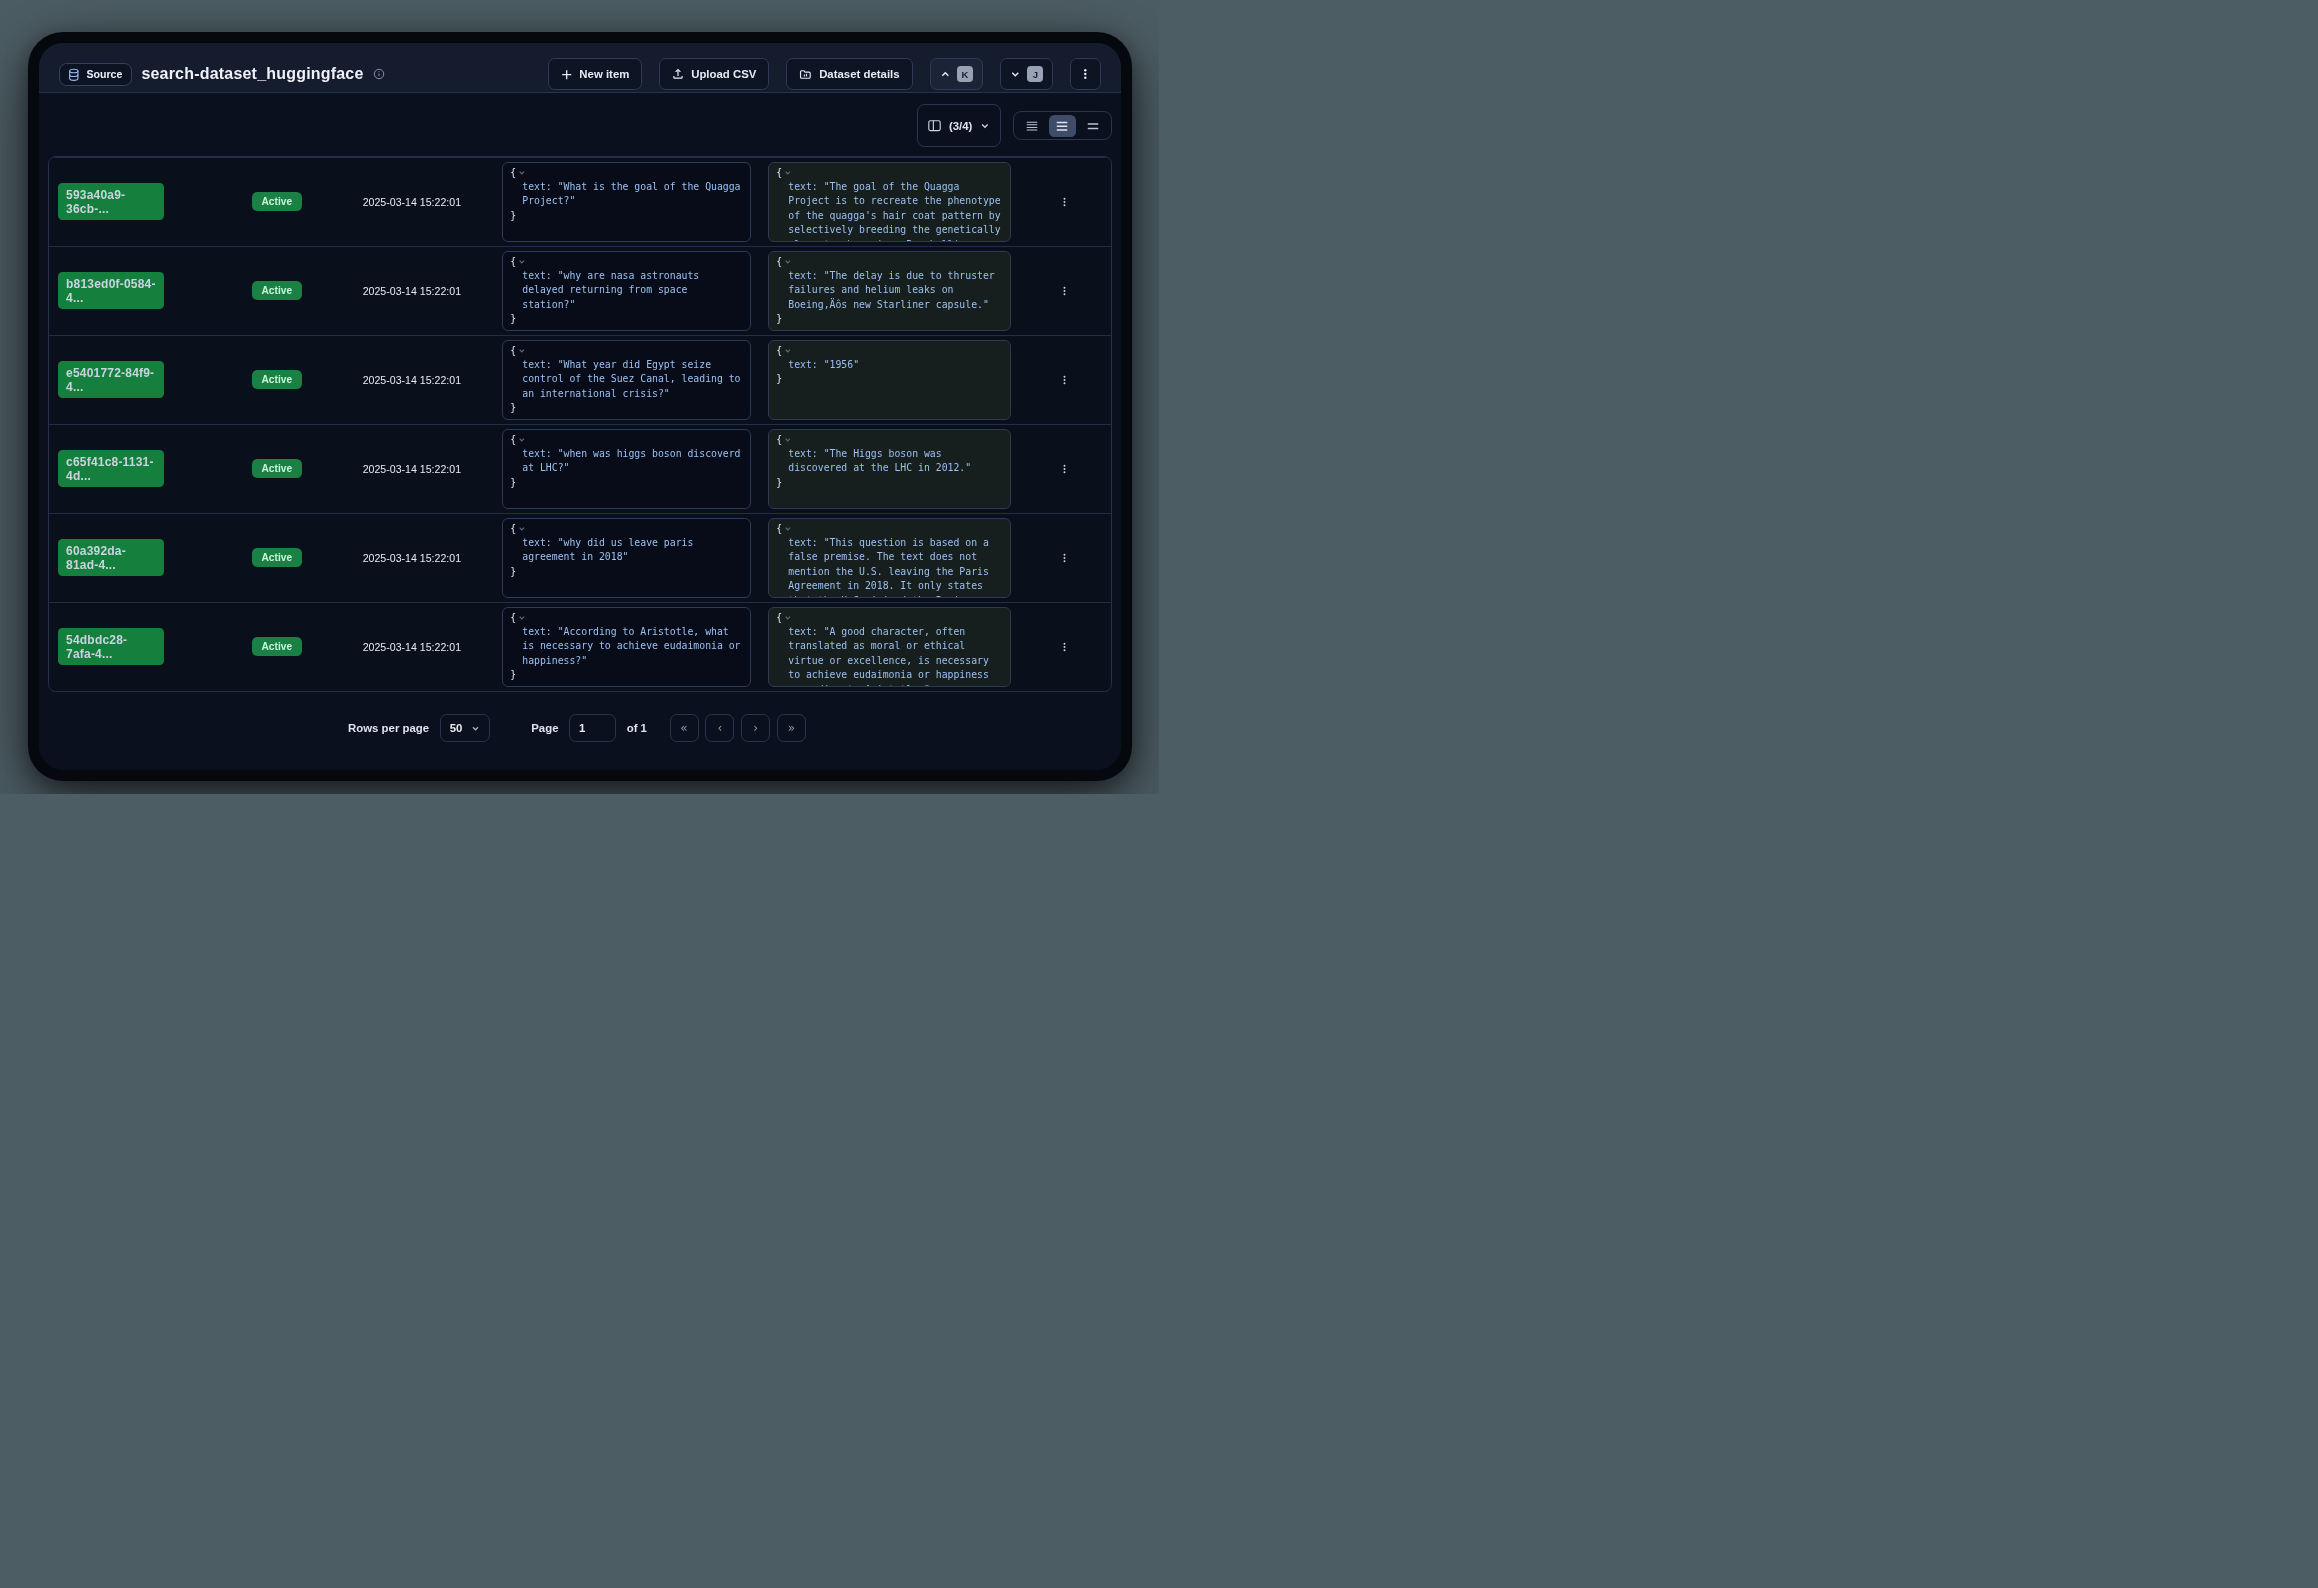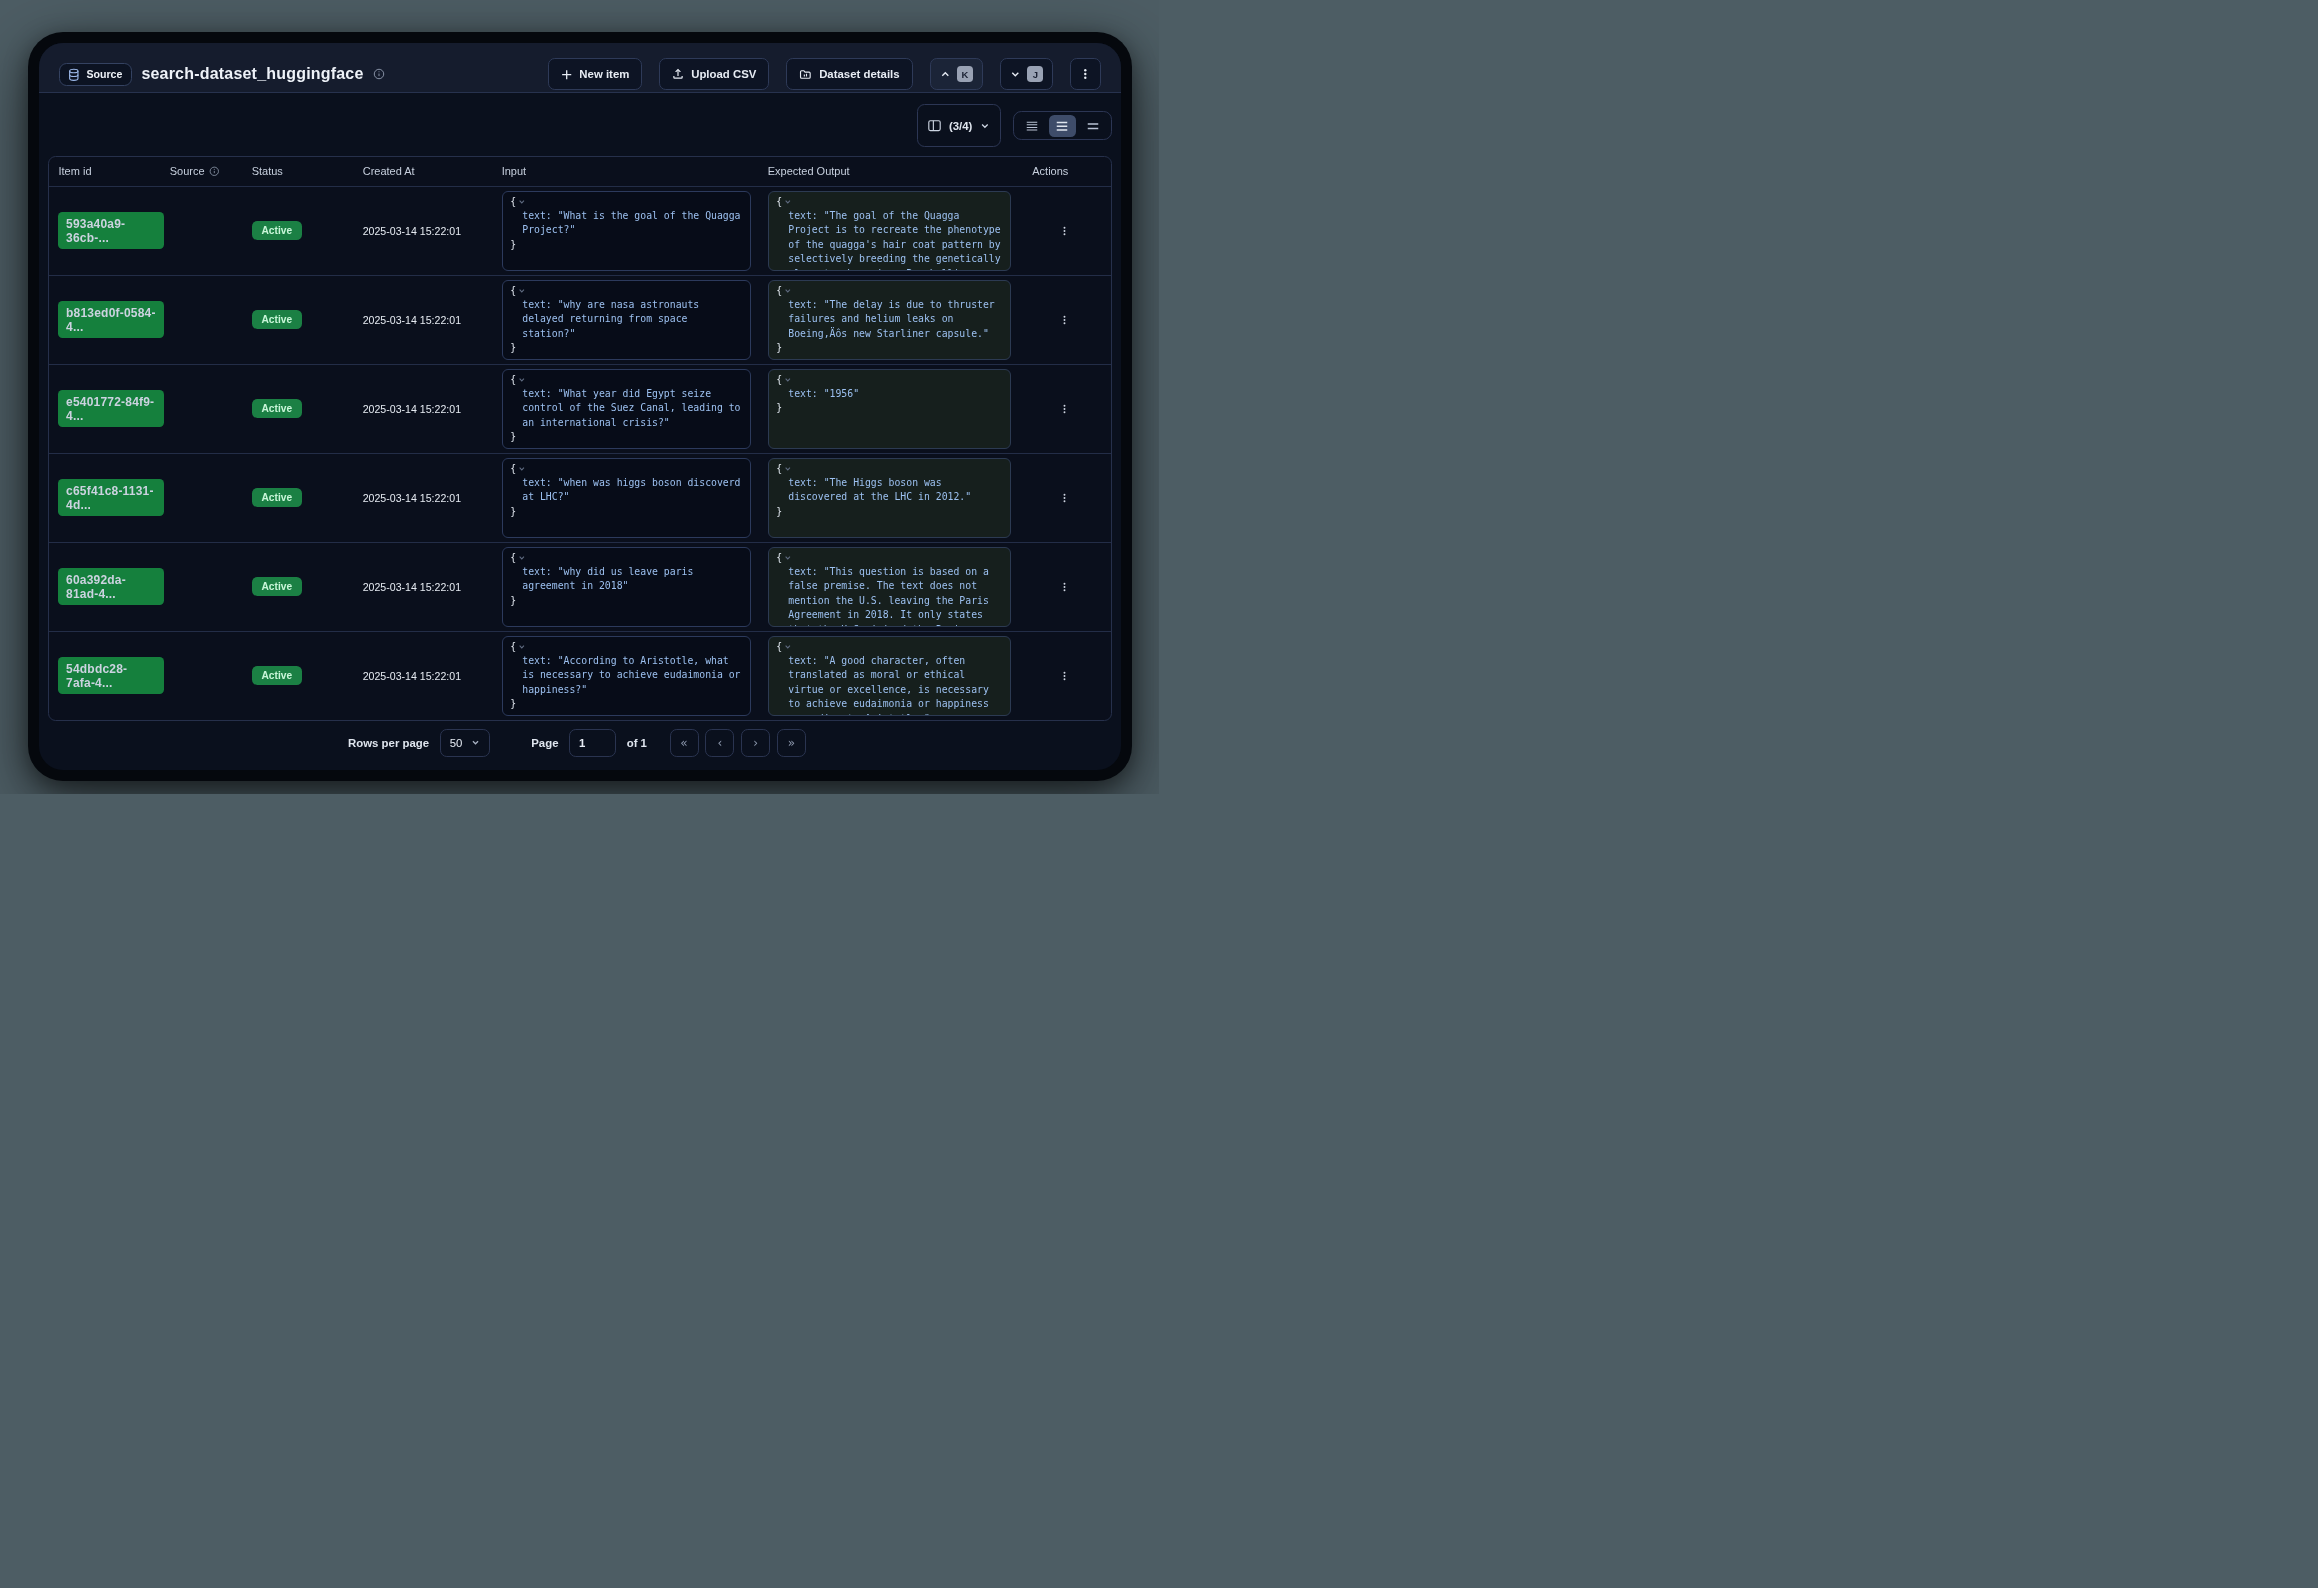--- a/index.html
+++ b/index.html
@@ -130,21 +130,21 @@
   }
   
   .footer {
     flex:1; display:flex; align-items:center; justify-content:center;
     gap:10.6px; padding:1.5px 6px 6px 0; min-height:39px;
   }
   .f-label { color:#dfe5ee; font-size:11.4px; font-weight:600; }
   .f-select {
     display:flex; align-items:center; gap:9px;
     border:0.8px solid #2a3450; border-radius:6.8px;
-    height:28px; padding:0 9px; color:#e7ecf4; font-size:11.4px; font-weight:400;
+    height:28px; padding:0 9px; color:#e7ecf4; font-size:11.4px; font-weight:700;
     cursor:pointer;
   }
   .f-gap { width:19.7px; }
   .page-input {
     width:47px; height:28px; background:transparent;
     border:0.8px solid #2a3450; border-radius:6.8px;
     color:#e7ecf4; font-size:11.4px; font-weight:600;
     padding:0 9px; outline:none; font-family:"Liberation Sans", sans-serif;
   }
   .pg-btn {
@@ -271,38 +271,20 @@
         <div class="density-opt">
           <svg width="12" height="10.6" viewBox="0 0 16 14" stroke="#b9c2d4" stroke-width="1.8" fill="none">
             <path d="M1 4h14M1 10h14"></path>
           </svg>
         </div>
       </div>
     </div>
 
     <div class="table">
 
-      <div class="tr head">
-        <div class="th first">Item id</div>
-        <div class="th">
-          <span>Source</span>
-          <span style="cursor:pointer">
-            <svg width="10.6" height="10.6" viewBox="0 0 16 16" fill="none" stroke="#8b96a8" stroke-width="1.3">
-              <circle cx="8" cy="8" r="6.3"></circle>
-                  <path d="M8 7.4v3.4"></path>
-                  <circle cx="8" cy="5" r="0.8" fill="#8b96a8" stroke="none"></circle>
-            </svg>
-          </span>
-        </div>
-        <div class="th">Status</div>
-        <div class="th">Created At</div>
-        <div class="th">Input</div>
-        <div class="th">Expected Output</div>
-        <div class="th" style="padding-left:10.6px">Actions</div>
-      </div>
 
       <div class="tr body-row">
         <div class="td first"><span class="id-chip">593a40a9-36cb-...</span></div>
         <div class="td"></div>
         <div class="td"><span class="status-badge">Active</span></div>
         <div class="td"><span class="created">2025-03-14 15:22:01</span></div>
         <div class="td">
           <div class="json-cell input">
             <div class="json-open">
                   <span>{</span>

